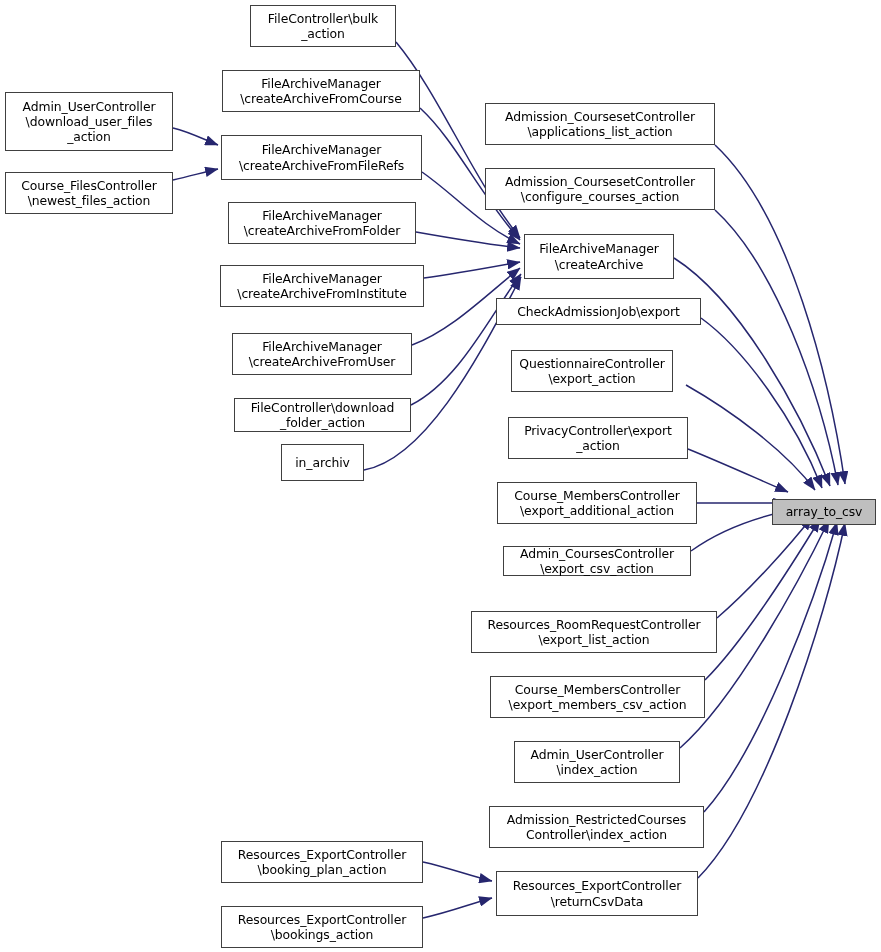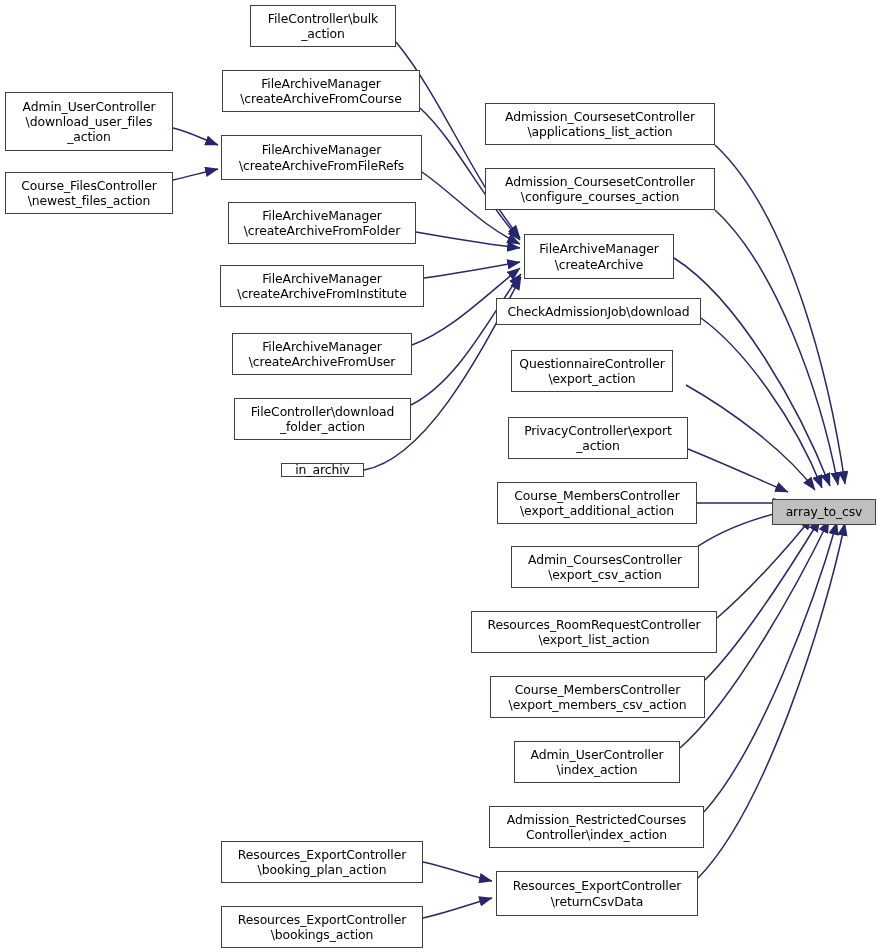--- a/index.html
+++ b/index.html
@@ -93,37 +93,37 @@
       <div class="node" style="left: 222px; top: 70px; width: 198px; height: 42px;">FileArchiveManager
 \createArchiveFromCourse</div>
       <div class="node" style="left: 221px; top: 135px; width: 201px; height: 45px;">FileArchiveManager
 \createArchiveFromFileRefs</div>
       <div class="node" style="left: 228px; top: 202px; width: 188px; height: 42px;">FileArchiveManager
 \createArchiveFromFolder</div>
       <div class="node" style="left: 220px; top: 265px; width: 204px; height: 42px;">FileArchiveManager
 \createArchiveFromInstitute</div>
       <div class="node" style="left: 232px; top: 333px; width: 180px; height: 42px;">FileArchiveManager
 \createArchiveFromUser</div>
-      <div class="node" style="left: 234px; top: 398px; width: 177px; height: 42px;">FileController\download
+      <div class="node" style="left: 234px; top: 398px; width: 177px; height: 34px;">FileController\download
 _folder_action</div>
-      <div class="node" style="left: 281px; top: 463px; width: 83px; height: 14px;">in_archiv</div>
+      <div class="node" style="left: 281px; top: 444px; width: 83px; height: 37px;">in_archiv</div>
       <div class="node" style="left: 485px; top: 103px; width: 230px; height: 42px;">Admission_CoursesetController
 \applications_list_action</div>
       <div class="node" style="left: 485px; top: 168px; width: 230px; height: 42px;">Admission_CoursesetController
 \configure_courses_action</div>
       <div class="node" style="left: 524px; top: 234px; width: 150px; height: 45px;">FileArchiveManager
 \createArchive</div>
-      <div class="node" style="left: 496px; top: 298px; width: 205px; height: 27px;">CheckAdmissionJob\download</div>
+      <div class="node" style="left: 496px; top: 298px; width: 205px; height: 27px;">CheckAdmissionJob\export</div>
       <div class="node" style="left: 511px; top: 350px; width: 162px; height: 42px;">QuestionnaireController
 \export_action</div>
       <div class="node" style="left: 508px; top: 417px; width: 180px; height: 42px;">PrivacyController\export
 _action</div>
       <div class="node" style="left: 497px; top: 482px; width: 200px; height: 42px;">Course_MembersController
 \export_additional_action</div>
-      <div class="node" style="left: 503px; top: 546px; width: 188px; height: 42px; margin-left: 8px;">Admin_CoursesController
+      <div class="node" style="left: 503px; top: 546px; width: 188px; height: 30px;">Admin_CoursesController
 \export_csv_action</div>
       <div class="node" style="left: 471px; top: 611px; width: 246px; height: 42px;">Resources_RoomRequestController
 \export_list_action</div>
       <div class="node" style="left: 490px; top: 676px; width: 215px; height: 42px;">Course_MembersController
 \export_members_csv_action</div>
       <div class="node" style="left: 514px; top: 741px; width: 166px; height: 42px;">Admin_UserController
 \index_action</div>
       <div class="node" style="left: 489px; top: 806px; width: 215px; height: 42px;">Admission_RestrictedCourses
 Controller\index_action</div>
       <div class="node" style="left: 496px; top: 871px; width: 202px; height: 45px;">Resources_ExportController

